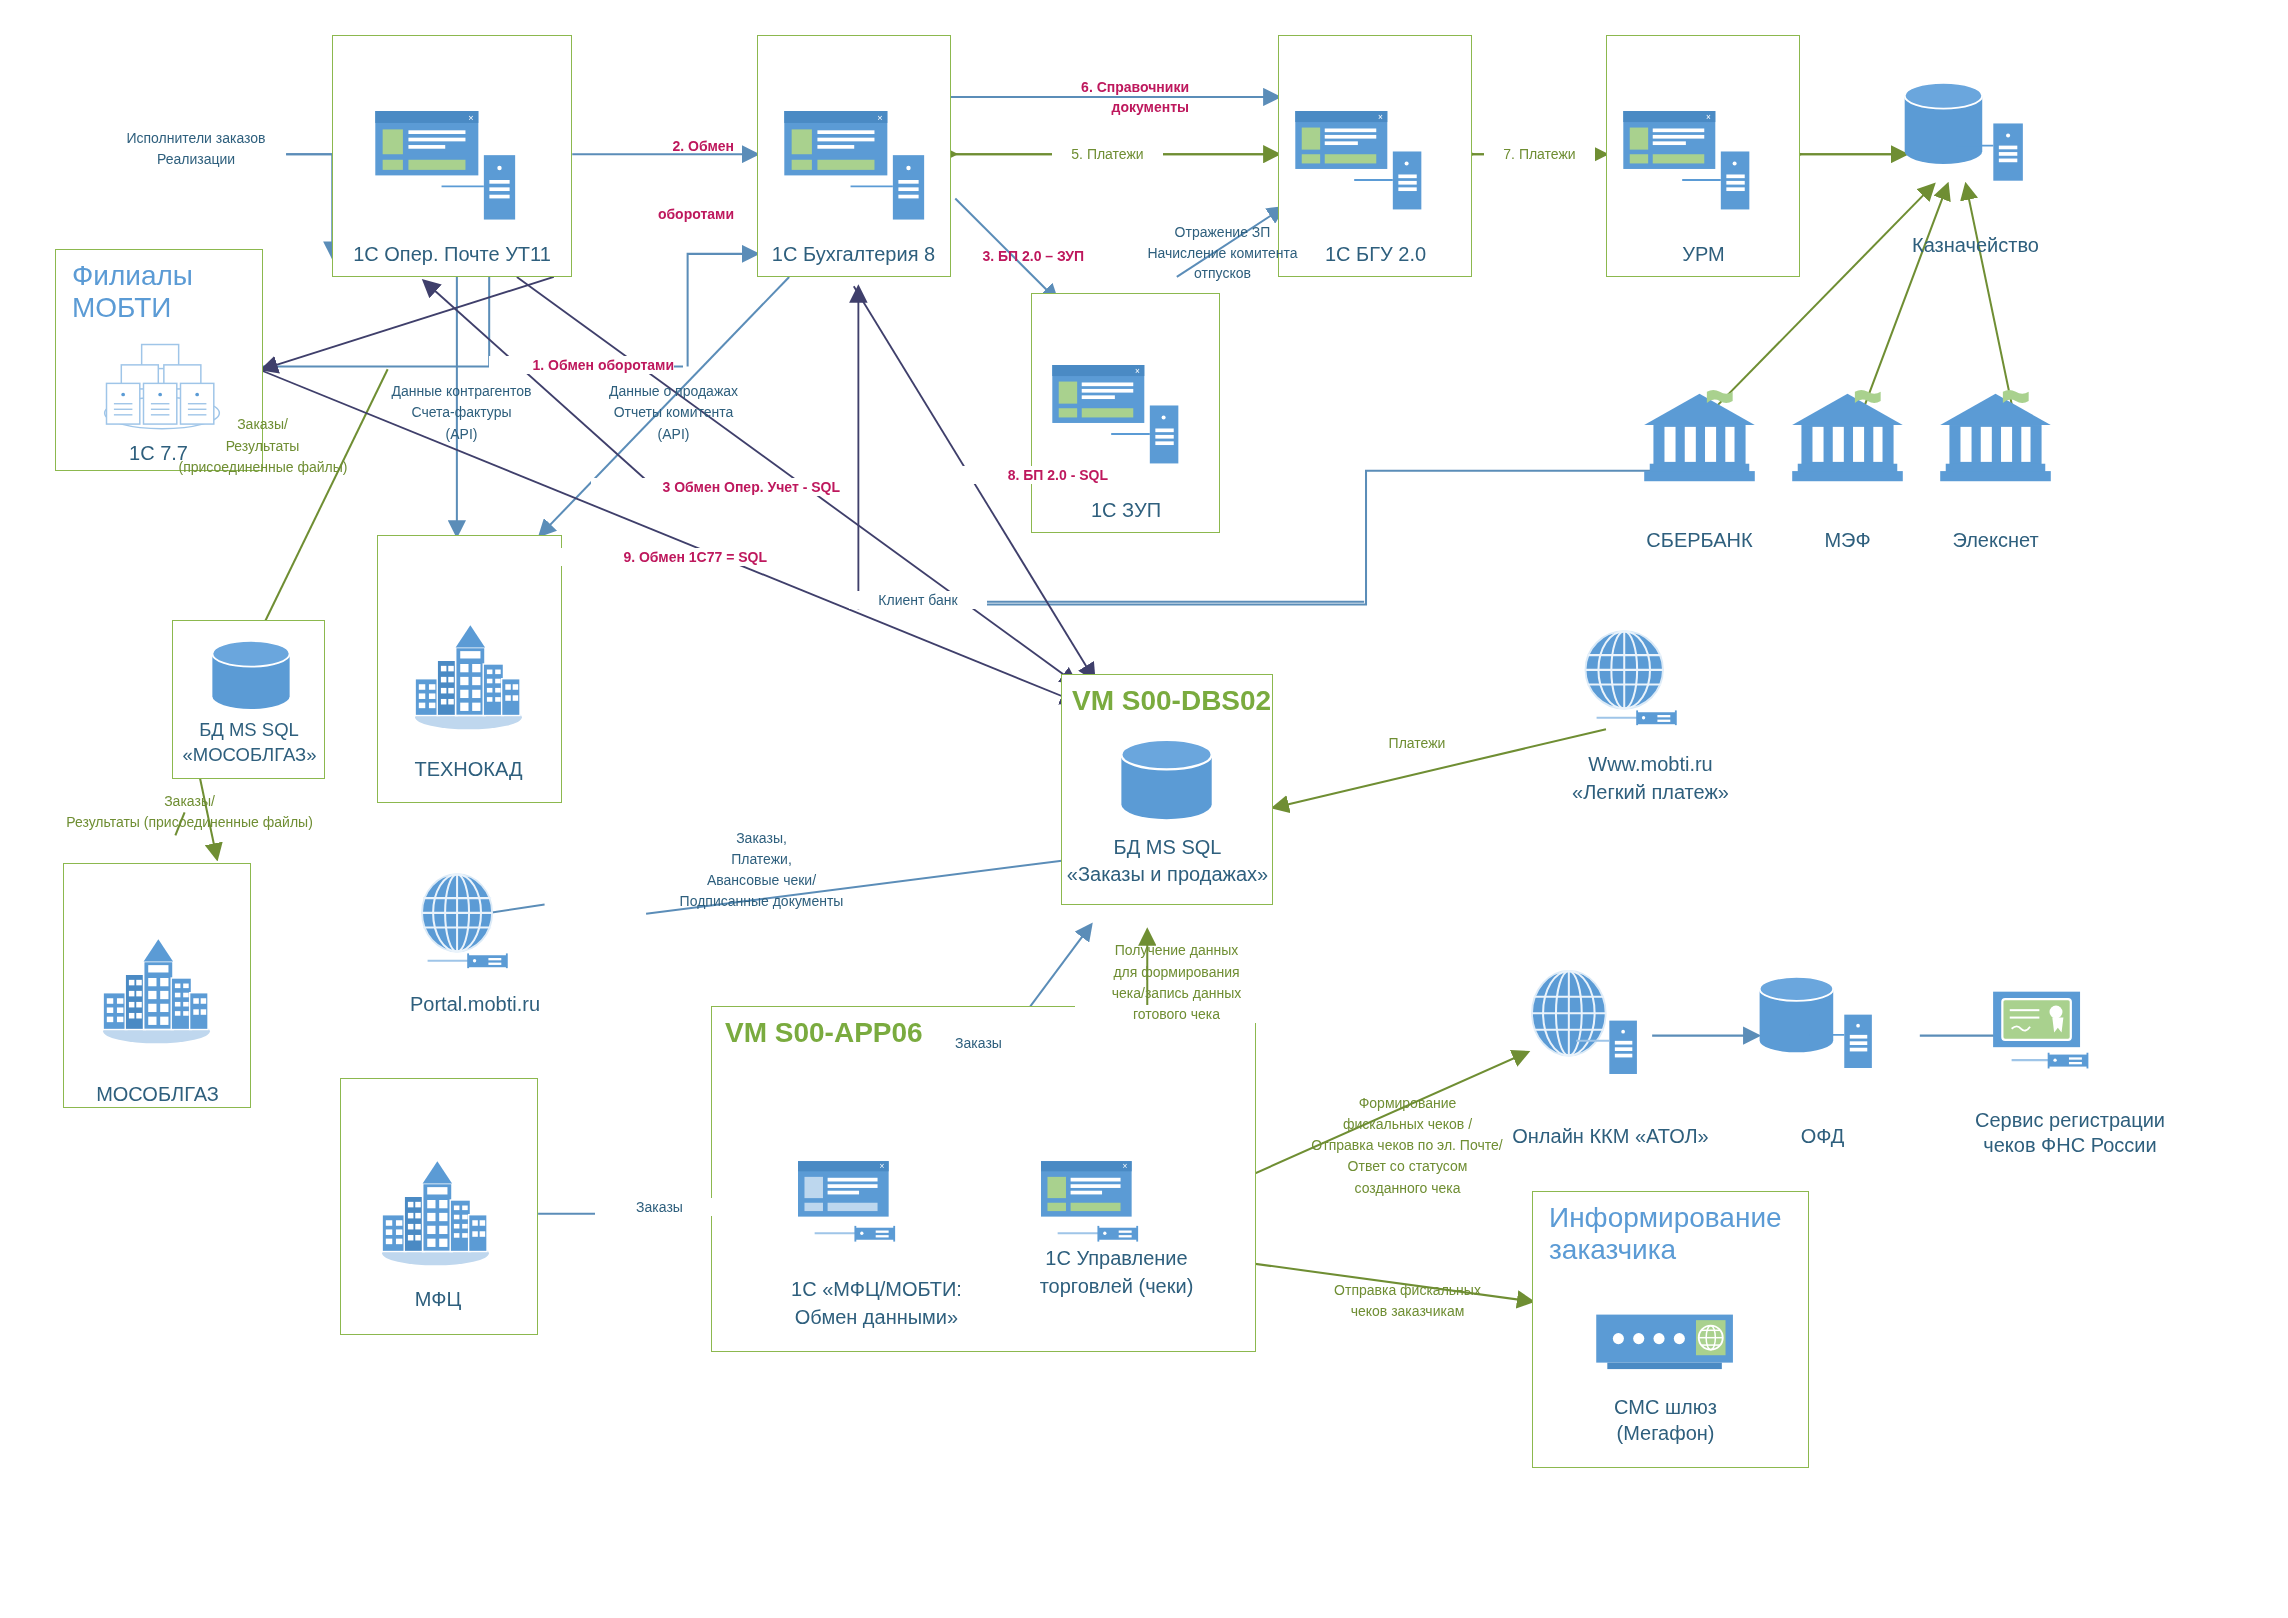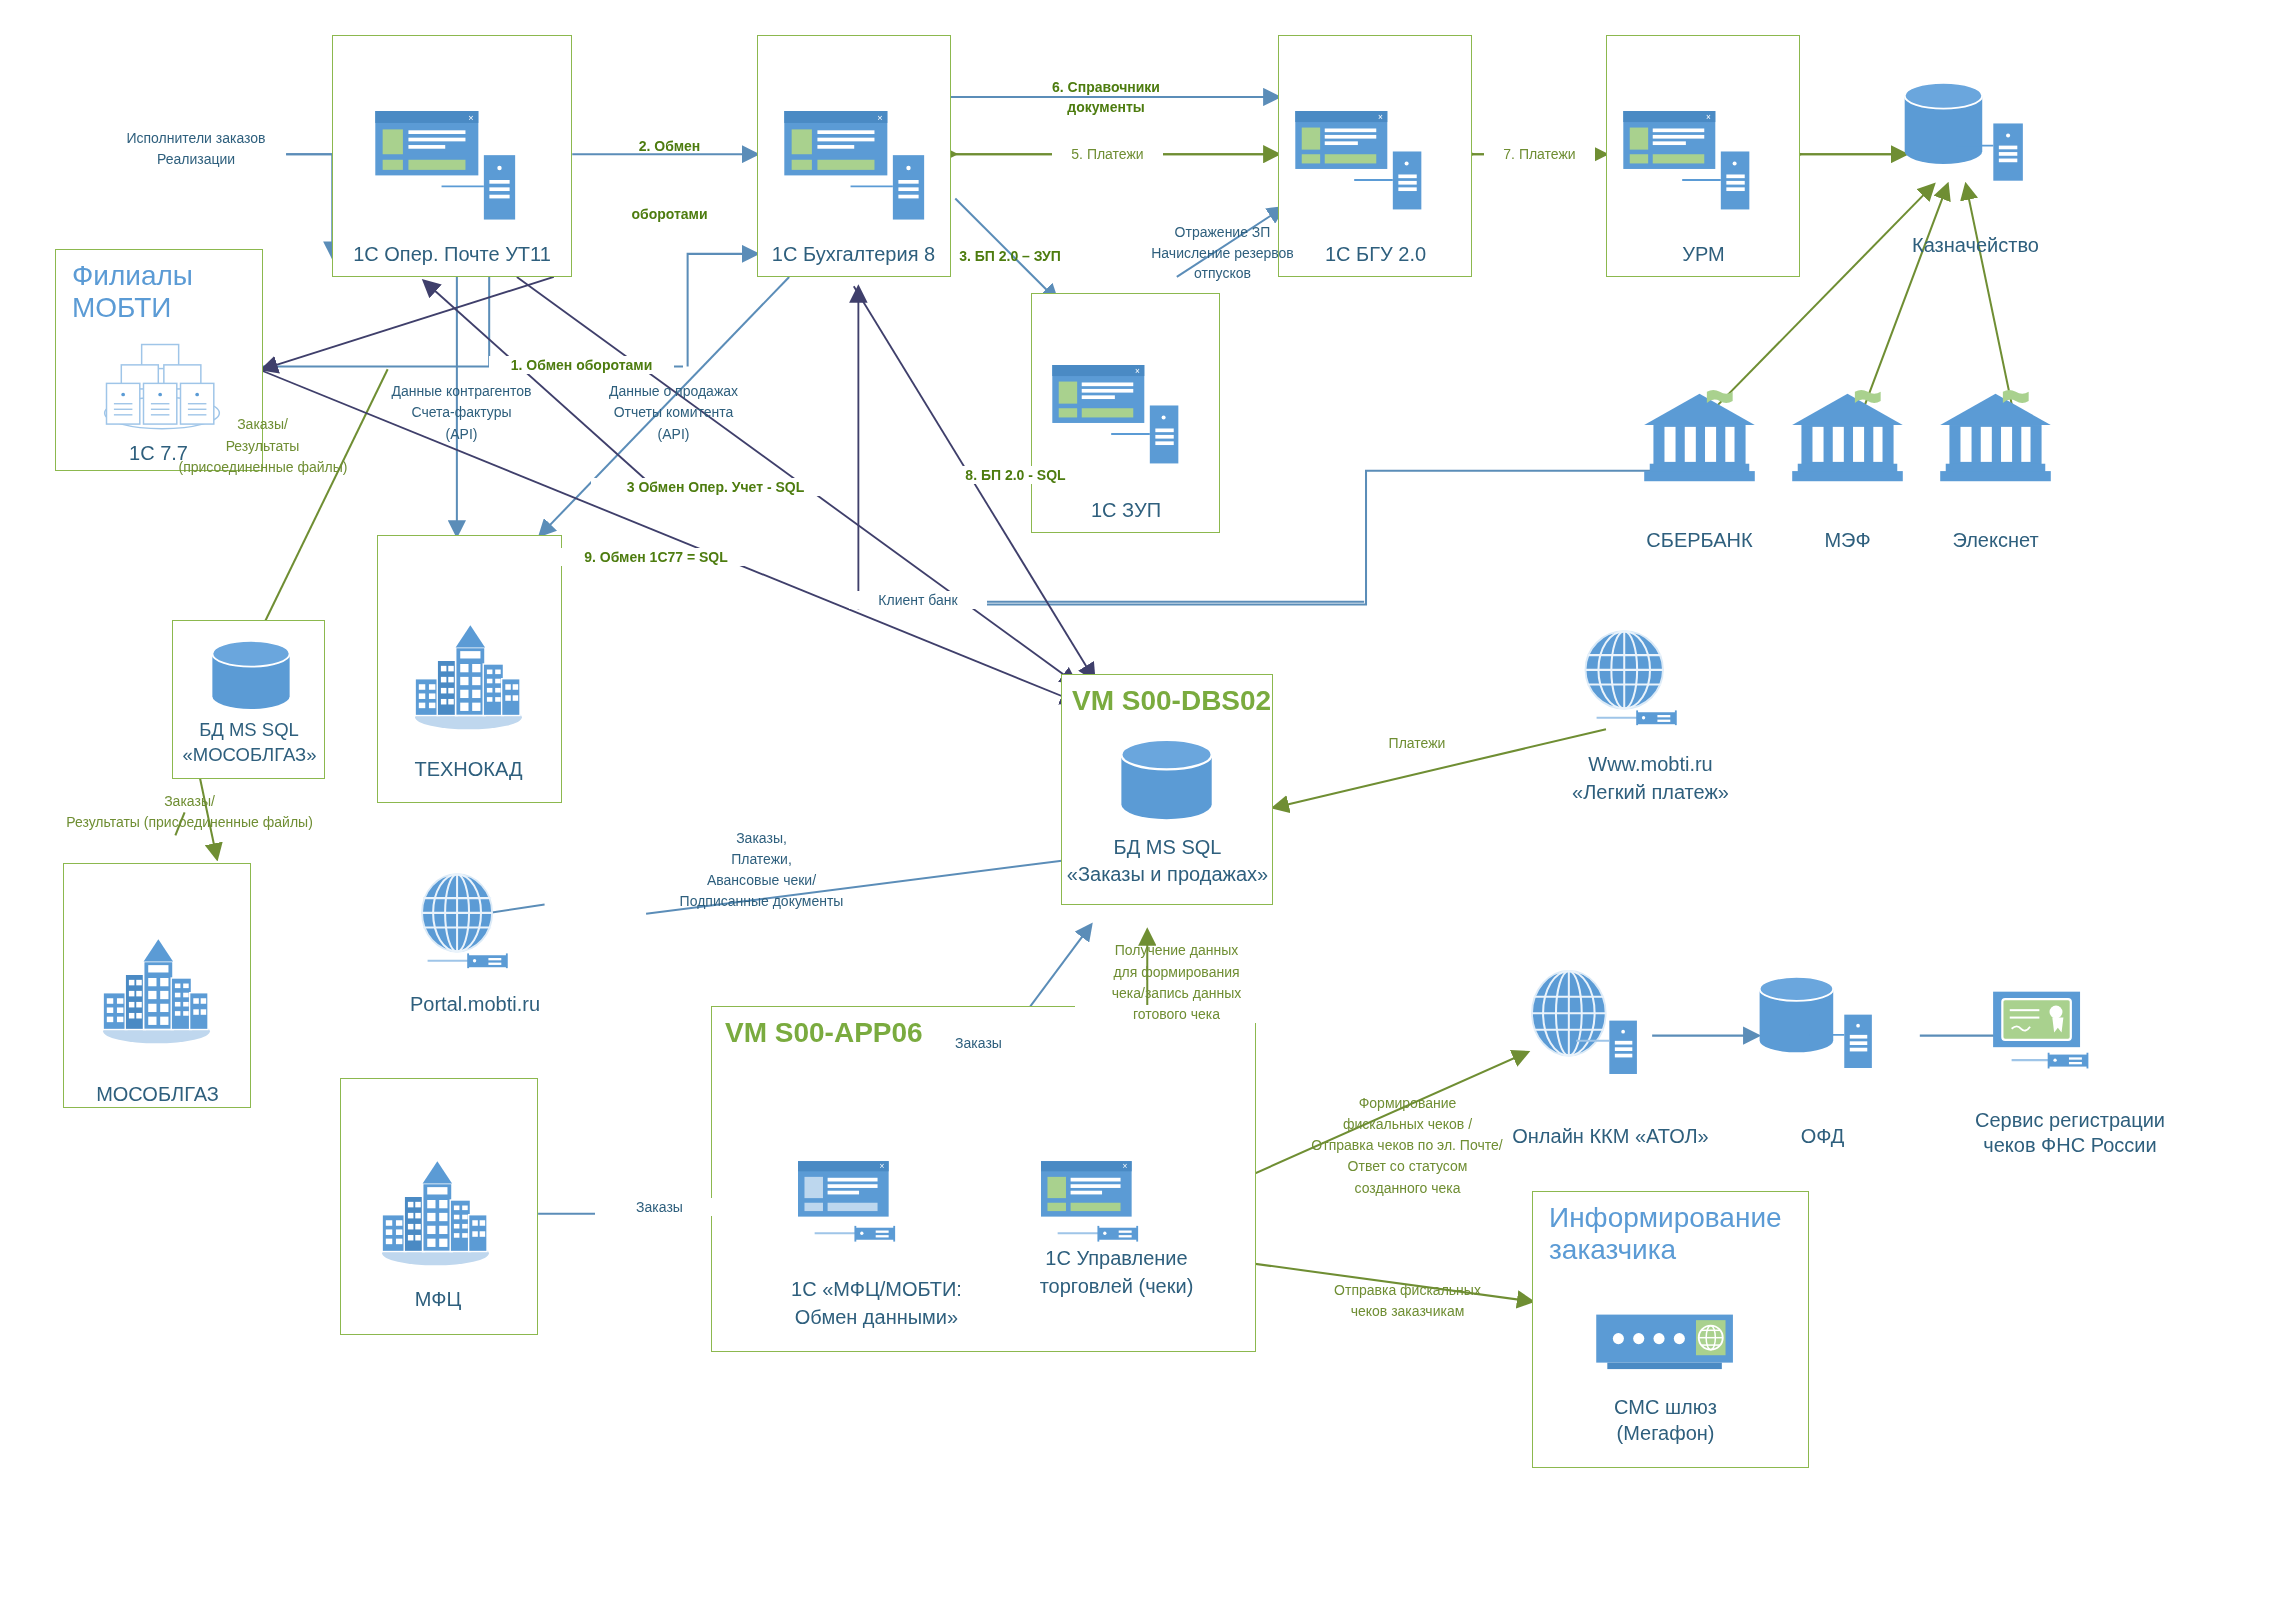--- a/index.html
+++ b/index.html
@@ -11,21 +11,21 @@
   .box-title{position:absolute;color:#5b9bd5;font-size:28px;font-weight:400;line-height:1.15;}
   .box-title.green{color:#7aab3f;font-weight:600;}
 
   
   .cap{position:absolute;color:#2e5f7d;font-size:18.5px;text-align:center;line-height:1.25;
        font-family:"Liberation Sans", sans-serif;}
   .cap.lg{font-size:20px;}
 
   
   .lbl{position:absolute;font-size:14px;line-height:1.3;text-align:center;color:#2e5f7d;}
-  .lbl.b{font-weight:700;color:#4d7c0f;}
+  .lbl.b{font-weight:700;color:#be185d;text-align:right;}
   .lbl.g{color:#6f8e33;}
   .lbl.gb{color:#6f8e33;font-weight:400;}
 
   svg.edges{position:absolute;left:0;top:0;width:2289px;height:1619px;overflow:visible;}
 
   
   .icon{position:absolute;}
 </style>
 </head>
 <body>
@@ -666,21 +666,21 @@
 
 <div class="lbl b" style="left:1023px;top:78px;width:166px;">6. Справочники</div>
 <div class="lbl b" style="left:1023px;top:98px;width:166px;">документы</div>
 
 <div class="lbl gb" style="left:1052px;top:145px;width:111px;background:#fff;">5. Платежи</div>
 <div class="lbl gb" style="left:1484px;top:145px;width:111px;background:#fff;">7. Платежи</div>
 
 <div class="lbl b" style="left:936px;top:247px;width:148px;">3. БП 2.0 – ЗУП</div>
 
 <div class="lbl" style="left:1135px;top:223px;width:175px;">Отражение ЗП</div>
-<div class="lbl" style="left:1135px;top:244px;width:175px;">Начисление резервов</div>
+<div class="lbl" style="left:1135px;top:244px;width:175px;">Начисление комитента</div>
 <div class="lbl" style="left:1135px;top:264px;width:175px;">отпусков</div>
 
 <div class="lbl b" style="left:489px;top:356px;width:185px;background:#fff;">1. Обмен оборотами</div>
 
 <div class="lbl" style="left:369px;top:382px;width:185px;">Данные контрагентов</div>
 <div class="lbl" style="left:369px;top:403px;width:185px;">Счета-фактуры</div>
 <div class="lbl" style="left:369px;top:425px;width:185px;">(API)</div>
 
 <div class="lbl" style="left:581px;top:382px;width:185px;">Данные о продажах</div>
 <div class="lbl" style="left:581px;top:403px;width:185px;">Отчеты комитента</div>

